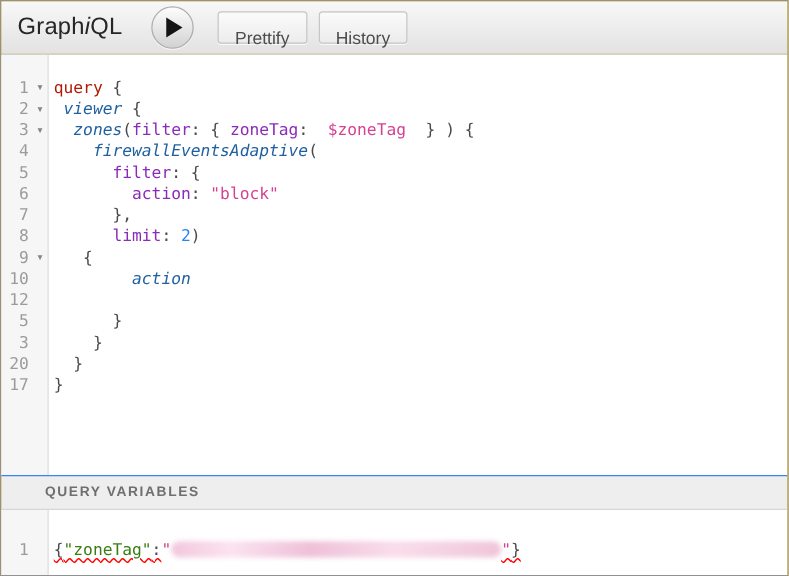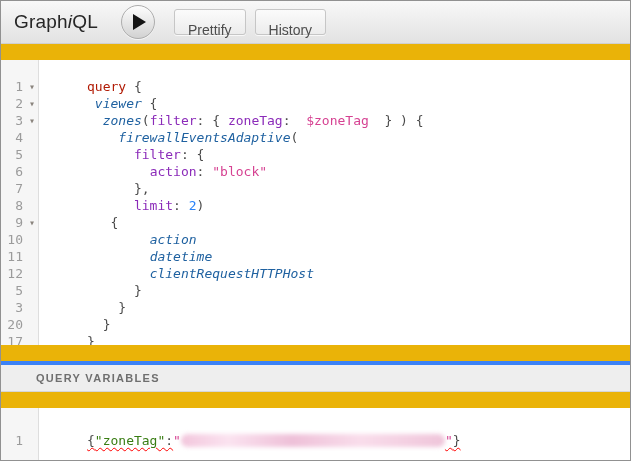--- a/index.html
+++ b/index.html
@@ -1,21 +1,21 @@
 <!DOCTYPE html>
 <html><head>
 <meta charset="utf-8">
 <style>
   html,body{margin:0;padding:0;background:#fff;}
   .app{
     width:631px;height:461px;box-sizing:border-box;
     border:1px solid #919191;
     background:#eab308;
     font-family:"Liberation Sans",sans-serif;
-    display:flex;flex-direction:column;overflow:hidden;gap:16px;
+    display:flex;flex-direction:column;overflow:hidden;
   }
   
   .topbar{
     flex:0 0 42px;height:42px;
     background:linear-gradient(#f8f8f8,#e2e2e2);
     border-bottom:1px solid #d0d0d0;
     display:flex;align-items:center;
     padding:0 0 0 13px;
   }
   .logo{font-size:19px;color:#262626;letter-spacing:0.2px;margin-right:23px;}
@@ -54,21 +54,21 @@
   .cm-content{
     position:relative;
     padding-top:18px;
     font-family:"DejaVu Sans Mono","Liberation Mono",monospace;
     font-size:13px;line-height:17px;
   }
   .var-content{padding-top:24px;}
   .cm-line{display:flex;white-space:pre;}
   .gut-num{flex:0 0 24px;box-sizing:border-box;text-align:right;padding-right:2px;color:#9b9b9b;}
   .gut-fold{flex:0 0 14px;text-align:center;color:#8a847d;font-size:10px;line-height:17px;}
-  .code{padding-left:4px;margin-left:44px;}
+  .code{padding-left:4px;}
   
   .tok-kw{color:#B11A04;}
   .tok-fld{color:#1F61A0;font-style:italic;}
   .tok-attr{color:#8B2BB9;}
   .tok-str{color:#D64292;}
   .tok-num{color:#2882F9;}
   .tok-pn{color:#4a4a4a;}
   .tok-var{color:#D64292;}
   .tok-key{color:#397D13;}
   .lint{
@@ -79,21 +79,21 @@
   .redacted{
     display:inline-block;width:264px;height:13px;border-radius:7px;
     background:linear-gradient(90deg,#f2c6dc,#fbe3f0 18%,#eec0d8 42%,#f9ddeb 68%,#efc5da 100%);
     filter:blur(2px);
     vertical-align:-2px;
   }
   
   .var-title-bar{
     flex:0 0 26px;height:26px;
     background:#eeeeee;
-    border-top:4px solid #3b82f6;border-bottom:1px solid #d6d6d6;
+    border-top:1px solid #3b82f6;border-bottom:1px solid #d6d6d6;
     display:flex;align-items:center;
     padding-left:35px;
   }
   .var-title-text{
     font-size:11px;font-weight:bold;letter-spacing:1.3px;color:#6f6f6f;
   }
   .variables-editor{flex:0 0 52px;}
 </style>
 </head>
 <body>
@@ -115,22 +115,21 @@
         <div class="cm-line"><span class="gut-num">1</span><span class="gut-fold">▾</span><span class="code"><span class="tok-kw">query</span><span class="tok-pn"> {</span></span></div>
         <div class="cm-line"><span class="gut-num">2</span><span class="gut-fold">▾</span><span class="code"><span class="tok-pn"> </span><span class="tok-fld">viewer</span><span class="tok-pn"> {</span></span></div>
         <div class="cm-line"><span class="gut-num">3</span><span class="gut-fold">▾</span><span class="code"><span class="tok-pn">  </span><span class="tok-fld">zones</span><span class="tok-pn">(</span><span class="tok-attr">filter</span><span class="tok-pn">: { </span><span class="tok-attr">zoneTag</span><span class="tok-pn">:  </span><span class="tok-var">$zoneTag</span><span class="tok-pn">  } ) {</span></span></div>
         <div class="cm-line"><span class="gut-num">4</span><span class="gut-fold"></span><span class="code"><span class="tok-pn">    </span><span class="tok-fld">firewallEventsAdaptive</span><span class="tok-pn">(</span></span></div>
         <div class="cm-line"><span class="gut-num">5</span><span class="gut-fold"></span><span class="code"><span class="tok-pn">      </span><span class="tok-attr">filter</span><span class="tok-pn">: {</span></span></div>
         <div class="cm-line"><span class="gut-num">6</span><span class="gut-fold"></span><span class="code"><span class="tok-pn">        </span><span class="tok-attr">action</span><span class="tok-pn">: </span><span class="tok-str">"block"</span></span></div>
         <div class="cm-line"><span class="gut-num">7</span><span class="gut-fold"></span><span class="code"><span class="tok-pn">      },</span></span></div>
         <div class="cm-line"><span class="gut-num">8</span><span class="gut-fold"></span><span class="code"><span class="tok-pn">      </span><span class="tok-attr">limit</span><span class="tok-pn">: </span><span class="tok-num">2</span><span class="tok-pn">)</span></span></div>
         <div class="cm-line"><span class="gut-num">9</span><span class="gut-fold">▾</span><span class="code"><span class="tok-pn">   {</span></span></div>
         <div class="cm-line"><span class="gut-num">10</span><span class="gut-fold"></span><span class="code"><span class="tok-pn">        </span><span class="tok-fld">action</span></span></div>
-        <div class="cm-line"><span class="gut-num">11</span><span class="gut-fold"></span><span class="code"><span class="tok-pn">        </span><span class="tok-fld">datetime</span></span></div>
-        <div class="cm-line"><span class="gut-num">12</span><span class="gut-fold"></span><span class="code"><span class="tok-pn">        </span><span class="tok-fld">clientRequestHTTPHost</span></span></div>
+        <div class="cm-line"><span class="gut-num">12</span><span class="gut-fold"></span><span class="code"><span class="tok-pn">        </span></span></div>
         <div class="cm-line"><span class="gut-num">5</span><span class="gut-fold"></span><span class="code"><span class="tok-pn">      }</span></span></div>
         <div class="cm-line"><span class="gut-num">3</span><span class="gut-fold"></span><span class="code"><span class="tok-pn">    }</span></span></div>
         <div class="cm-line"><span class="gut-num">20</span><span class="gut-fold"></span><span class="code"><span class="tok-pn">  }</span></span></div>
         <div class="cm-line"><span class="gut-num">17</span><span class="gut-fold"></span><span class="code"><span class="tok-pn">}</span></span></div>
       </div>
   </div>
 
   <div class="var-title-bar">
     <span class="var-title-text">QUERY VARIABLES</span>
   </div>

